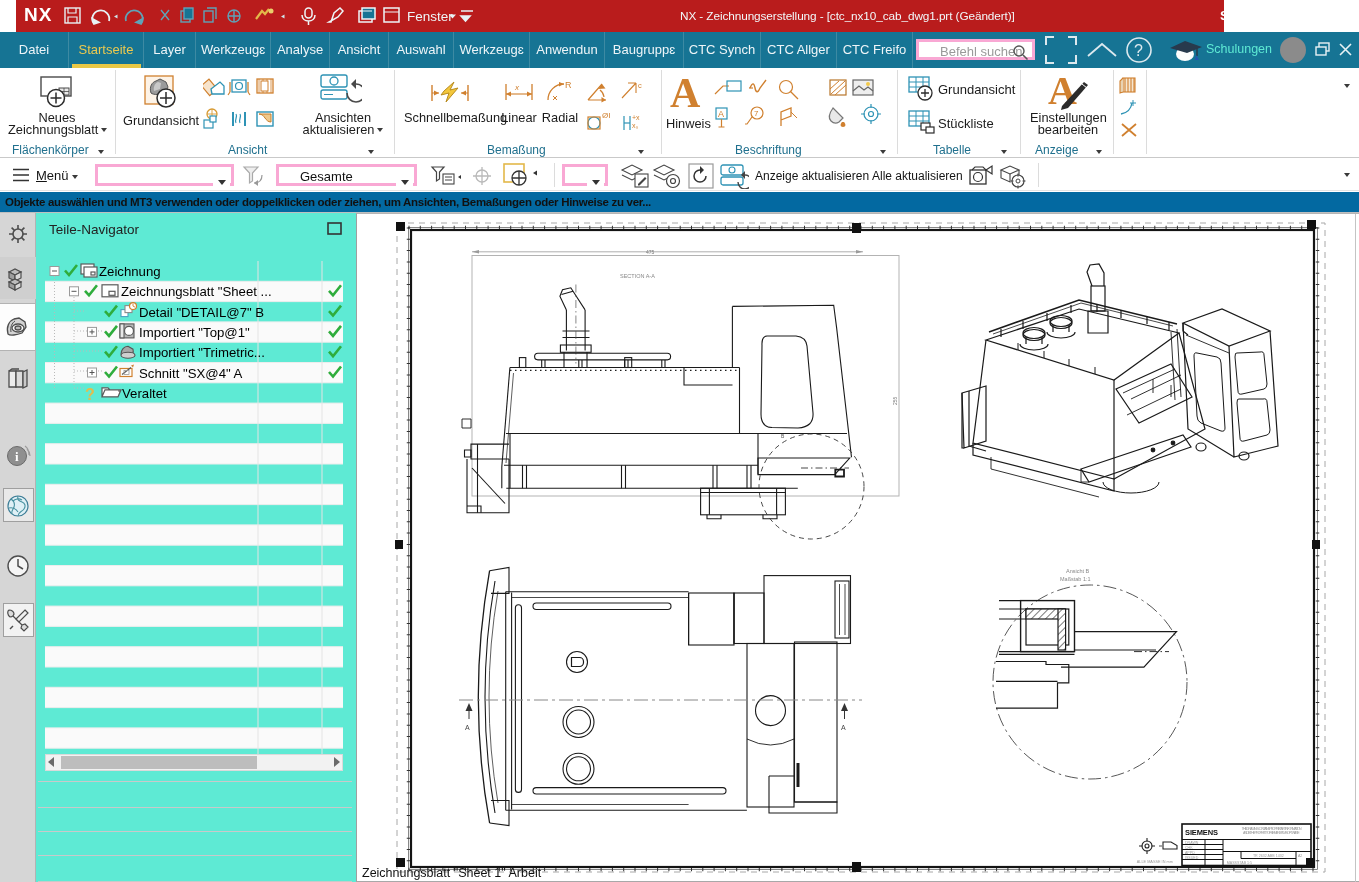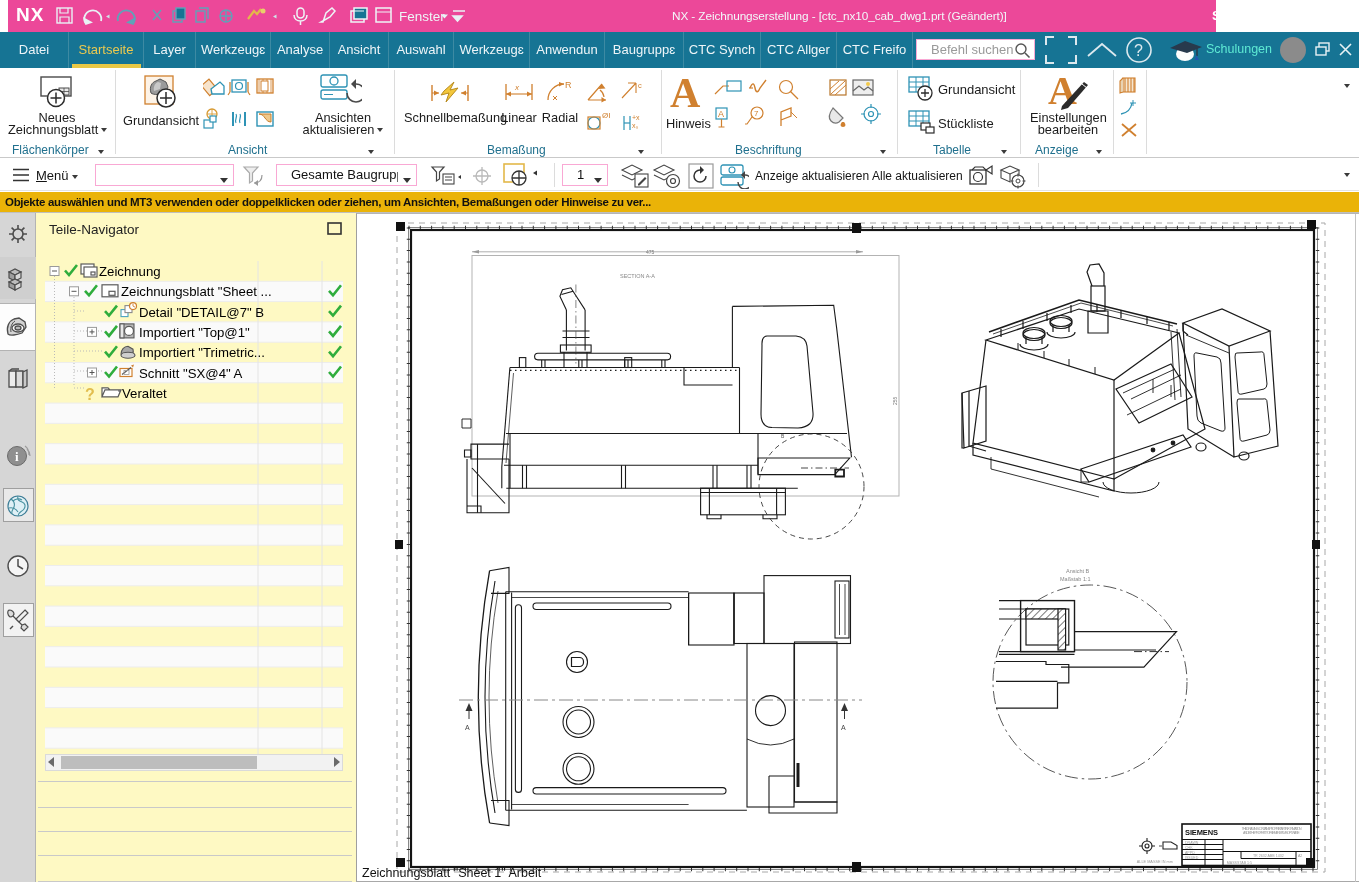--- a/index.html
+++ b/index.html
@@ -1,42 +1,42 @@
 <!DOCTYPE html>
 <html><head><meta charset="utf-8"><style>
 *{margin:0;padding:0;box-sizing:border-box}
 html,body{width:1359px;height:882px}
 body{font-family:"Liberation Sans",sans-serif;position:relative;overflow:hidden;background:#fff}
 .abs{position:absolute}
 
-#titlebar{position:absolute;left:8px;top:0;width:1208px;height:32px;background:#ec4899;color:#eaf3f6}
+#titlebar{position:absolute;left:16px;top:0;width:1208px;height:32px;background:#b91c1c;color:#eaf3f6}
 #tabrow{position:absolute;left:0;top:32px;width:1359px;height:36px;background:#167494}
 .tab{position:absolute;top:0;height:36px;line-height:36px;text-align:center;color:#eef5f8;font-size:13px;border-right:1px solid #3d8aa3}
 .tab.active{color:#ecc94f}
 #tabunderline{position:absolute;height:4px;background:#e9c845;bottom:0}
 
 #ribbon{position:absolute;left:0;top:68px;width:1359px;height:90px;background:#ffffff;border-bottom:1px solid #c9c9c9}
 .gsep{position:absolute;top:2px;height:84px;width:1px;background:#dcdcdc}
 .glabel{position:absolute;top:75px;font-size:12px;color:#20708e;white-space:nowrap}
 .btxt{position:absolute;font-size:12.8px;color:#1b1b1b;text-align:center;line-height:11.5px;white-space:nowrap}
 .caret{display:inline-block;width:0;height:0;border-left:3.5px solid transparent;border-right:3.5px solid transparent;border-top:4px solid #3a3a3a;vertical-align:middle;margin-left:3px}
 .gcaret{position:absolute;top:82px;width:0;height:0;border-left:3.5px solid transparent;border-right:3.5px solid transparent;border-top:4px solid #3a3a3a}
 
 #toolbar{position:absolute;left:0;top:159px;width:1359px;height:32px;background:#fff;border-bottom:1px solid #e3e3e3}
-.combo{position:absolute;height:22px;background:#fff;border:1px solid #f9a8d4;font-size:13px;color:#111;line-height:20px;padding-left:14px}
+.combo{position:absolute;height:22px;background:#fff;border:3px solid #f9a8d4;font-size:13px;color:#111;line-height:20px;padding-left:21px}
 .combo .dd{position:absolute;right:1px;top:1px;width:17px;height:18px;background:#fff;text-align:center}
 .combo .dd:after{content:"";display:inline-block;width:0;height:0;border-left:4px solid transparent;border-right:4px solid transparent;border-top:5px solid #333;vertical-align:middle;margin-top:7px}
 .tbtxt{position:absolute;font-size:13px;color:#141414;top:9px;white-space:nowrap}
 
-#prompt{position:absolute;left:0;top:192px;width:1359px;height:21px;background:#eab308;border-bottom:1px solid #bfbfbf;font-size:11.5px;font-weight:bold;color:#111;letter-spacing:-0.3px;line-height:20px;padding-left:5px}
+#prompt{position:absolute;left:0;top:192px;width:1359px;height:21px;background:#0369a1;border-bottom:1px solid #bfbfbf;font-size:11.5px;font-weight:bold;color:#111;letter-spacing:-0.3px;line-height:20px;padding-left:5px}
 
 #sidebar{position:absolute;left:0;top:213px;width:36px;height:669px;background:#d6d6d6;border-right:1px solid #b3b3b3}
 .sicon{position:absolute;left:5px;width:26px;height:26px}
 
-#panel{position:absolute;left:36px;top:213px;width:320px;height:669px;background:#fef9c3}
+#panel{position:absolute;left:36px;top:213px;width:320px;height:669px;background:#5eead4}
 #ptitle{position:absolute;left:13px;top:9px;font-size:13.5px;color:#222}
 #ptable{position:absolute;left:8px;top:29px;width:300px;height:513px;border:1px solid #c8c8c8}
 #phead{position:absolute;left:0;top:0;width:298px;height:19px;background:#f0f0f0;border-bottom:1px solid #d4d4d4;font-size:13px;color:#222}
 .pcol{position:absolute;top:0;height:511px;width:1px;background:#e4e4e4}
 
 .bsec{position:absolute;left:0;width:320px;height:24px;font-size:13.5px;color:#1e7391;line-height:24px}
 .bsec .tri{display:inline-block;width:0;height:0;border-top:5px solid transparent;border-bottom:5px solid transparent;border-left:7px solid #1e7391;margin:0 8px 0 14px}
 .bsline{position:absolute;left:2px;width:314px;height:1px;background:#c9c9c9}
 
 #canvas{position:absolute;left:356px;top:213px;width:1003px;height:669px;background:#fff;border-left:1px solid #9f9f9f;border-top:1px solid #b5b5b5;border-bottom:1px solid #a8a8a8}

